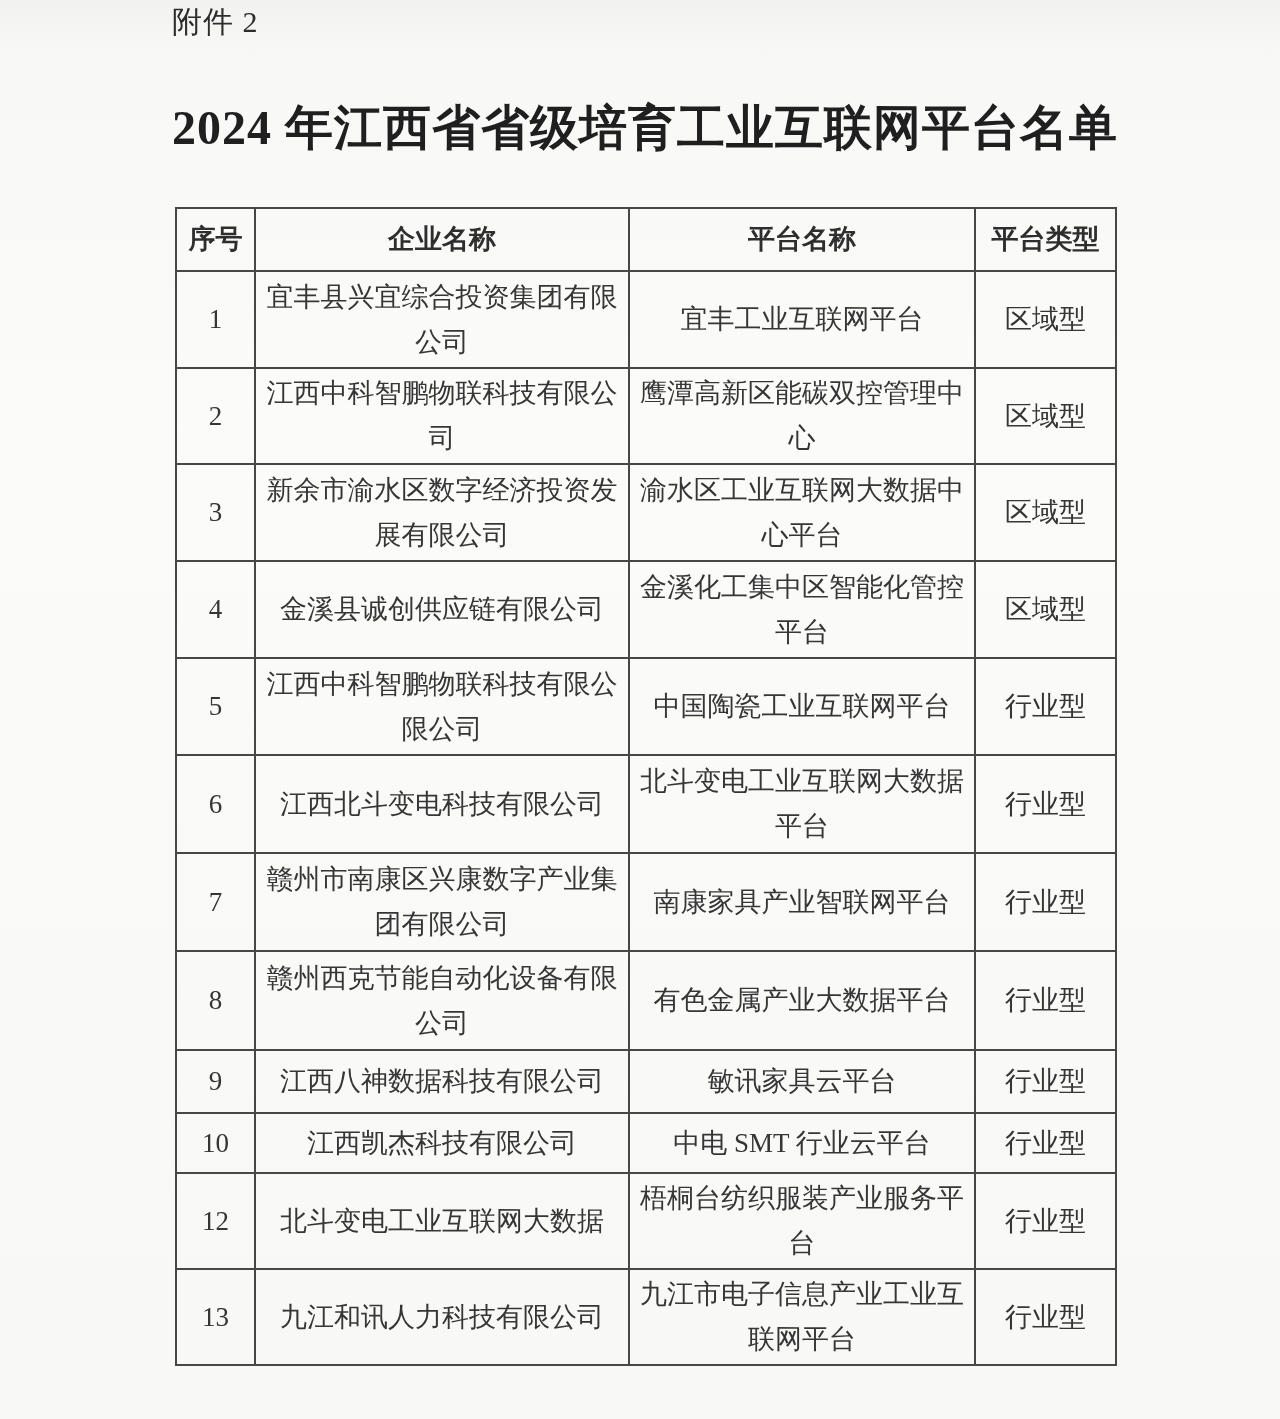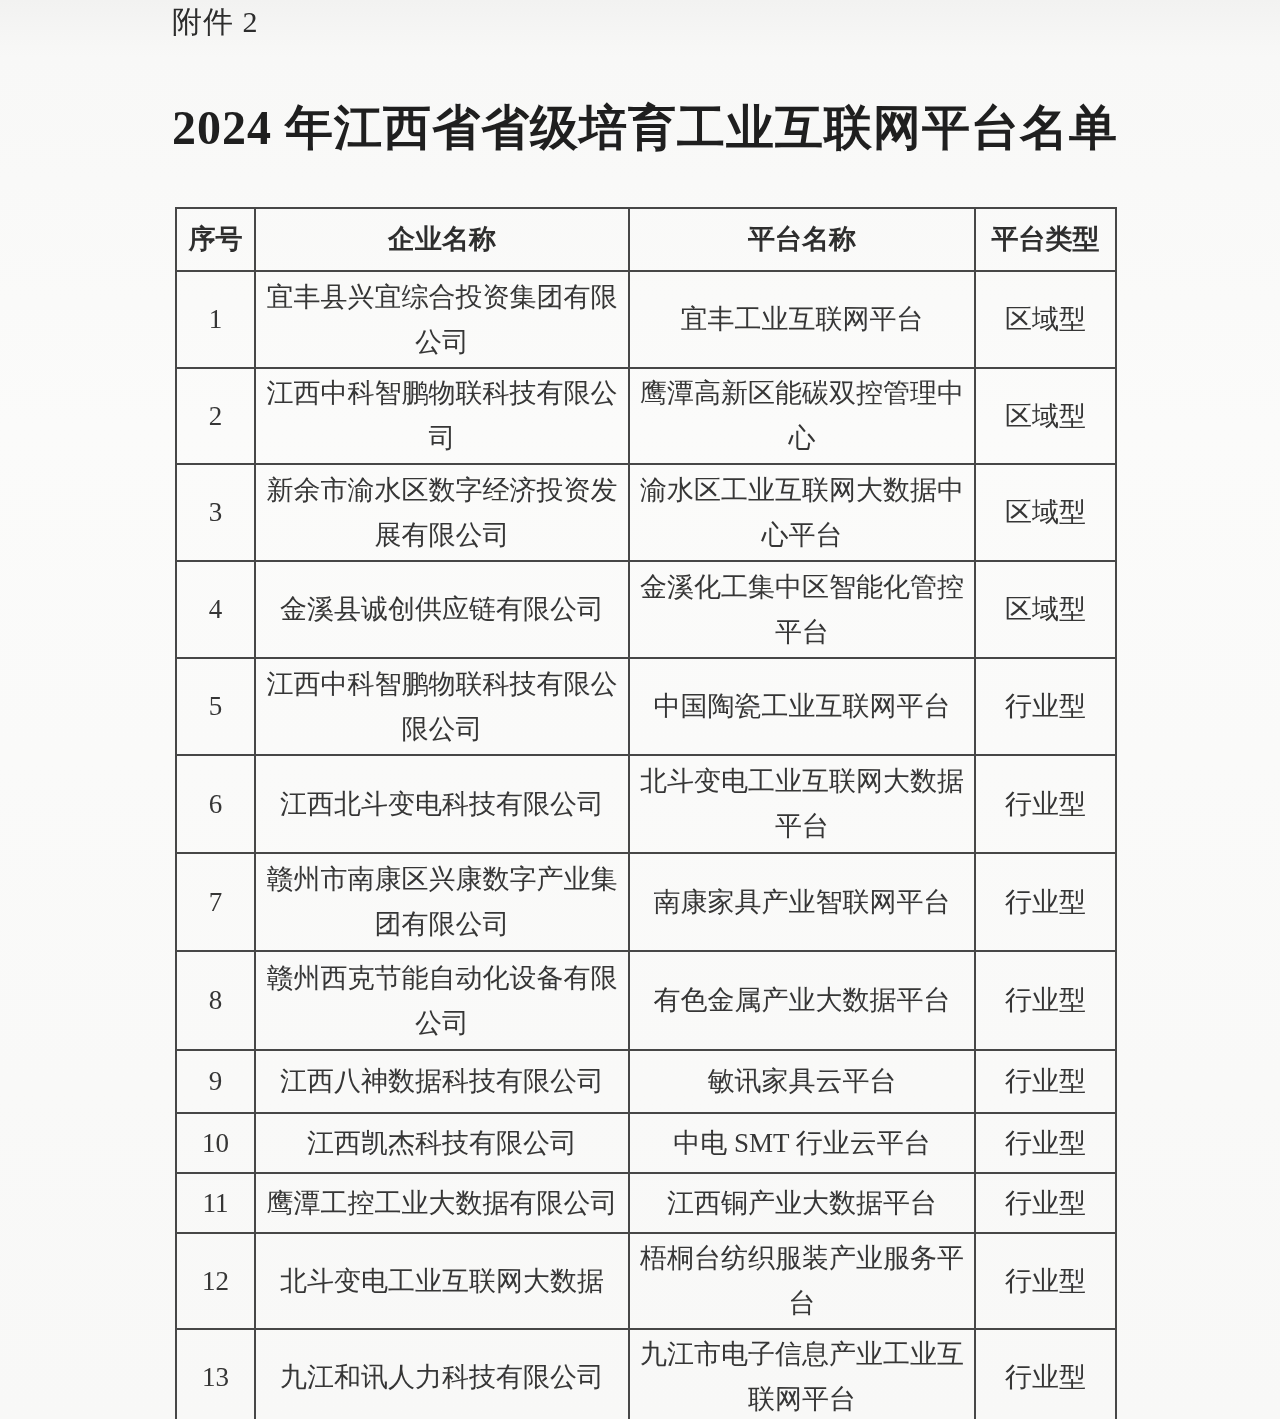--- a/index.html
+++ b/index.html
@@ -177,26 +177,20 @@
           <td>敏讯家具云平台</td>
           <td>行业型</td>
         </tr>
         <tr>
           <td>10</td>
           <td>江西凯杰科技有限公司</td>
           <td>中电 SMT 行业云平台</td>
           <td>行业型</td>
         </tr>
         <tr>
-          <td>11</td>
-          <td>鹰潭工控工业大数据有限公司</td>
-          <td>江西铜产业大数据平台</td>
-          <td>行业型</td>
-        </tr>
-        <tr>
           <td>12</td>
           <td>北斗变电工业互联网大数据</td>
           <td>梧桐台纺织服装产业服务平
 台</td>
           <td>行业型</td>
         </tr>
         <tr>
           <td>13</td>
           <td>九江和讯人力科技有限公司</td>
           <td>九江市电子信息产业工业互

